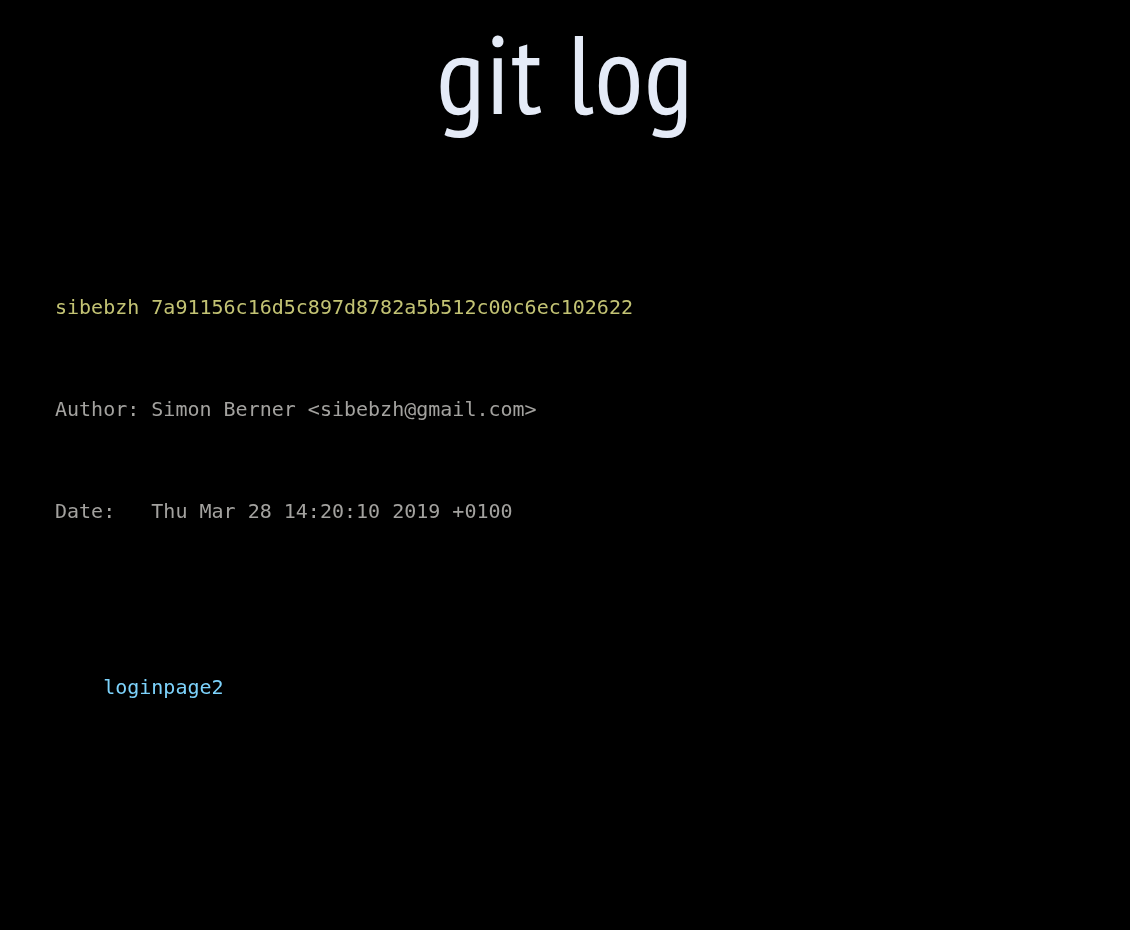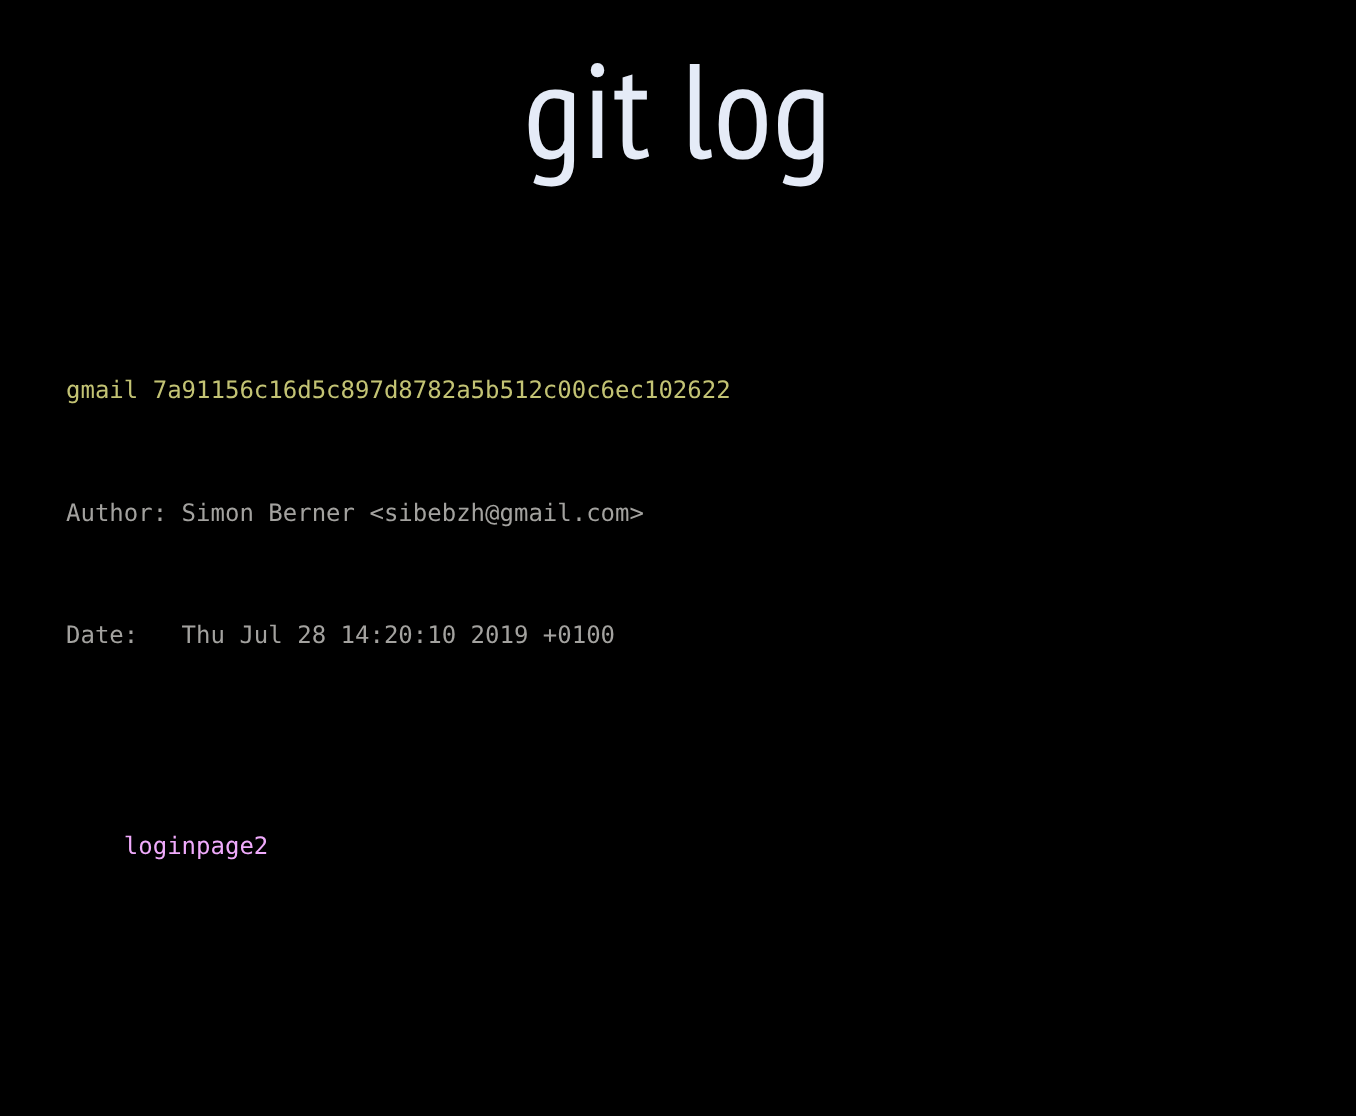--- a/index.html
+++ b/index.html
@@ -13,52 +13,51 @@
       background: #000000;
       font-family: 'PT Sans Narrow', 'Arial Narrow', sans-serif;
       position: relative;
       overflow: hidden;
     }
     .title {
       color: #e5ebf7;
       font-size: 112px;
       font-weight: 400;
       text-align: center;
-      padding-top: 18px;
       letter-spacing: 1px;
       font-stretch: condensed;
     }
     .terminal {
       margin: 30px 55px 0 55px;
       font-family: 'DejaVu Sans Mono', 'Menlo', 'Consolas', monospace;
       font-size: 20px;
       line-height: 1.47;
       white-space: pre;
     }
     .commit-line {
       color: #c3c374;
     }
     .meta-line {
       color: #a3a29f;
       margin-top: 14px;
     }
     .msg-line {
-      color: #f0abfc;
+      color: #7dd3fc;
     }
   </style>
 </head>
 <body>
 
 <h1 class="title">git log</h1>
 
 <div class="terminal">
   <div>
-    <div class="commit-line">gmail 7a91156c16d5c897d8782a5b512c00c6ec102622</div>
+    <div class="commit-line">sibebzh 7a91156c16d5c897d8782a5b512c00c6ec102622</div>
     <div class="meta-line">Author: Simon Berner &lt;sibebzh@gmail.com&gt;</div>
-    <div class="meta-line">Date:   Thu Jul 28 14:20:10 2019 +0100</div>
+    <div class="meta-line">Date:   Thu Mar 28 14:20:10 2019 +0100</div>
     <div class="msg-line"> </div>
     <div class="msg-line">    loginpage2</div>
   </div>
   <div class="msg-line"> </div>
   <div>
     
     
     
     
     

